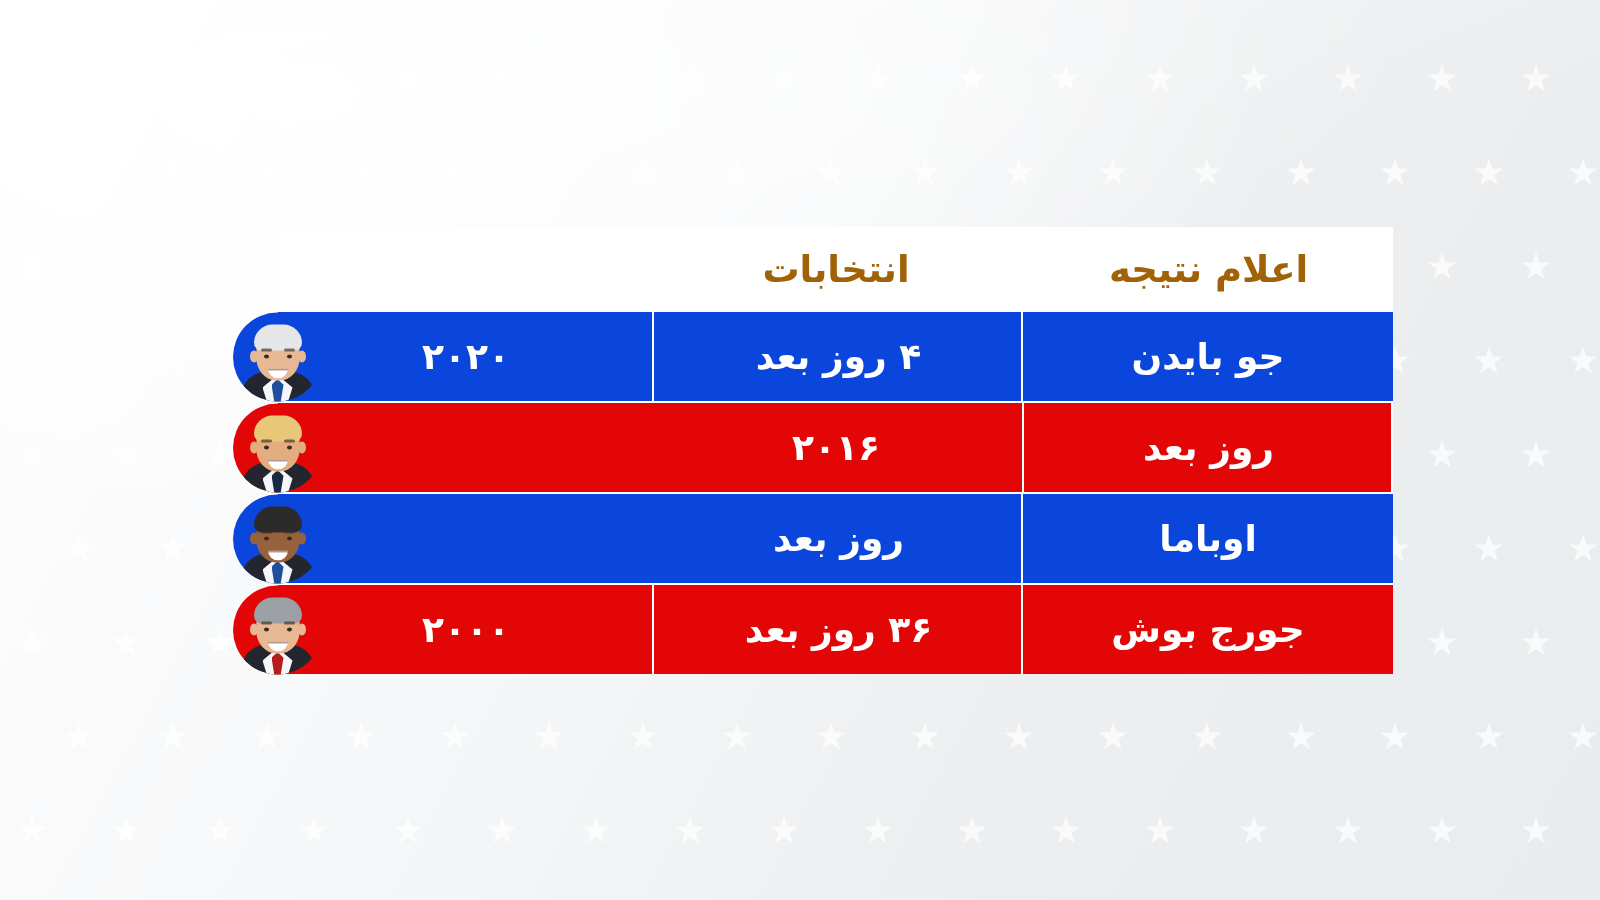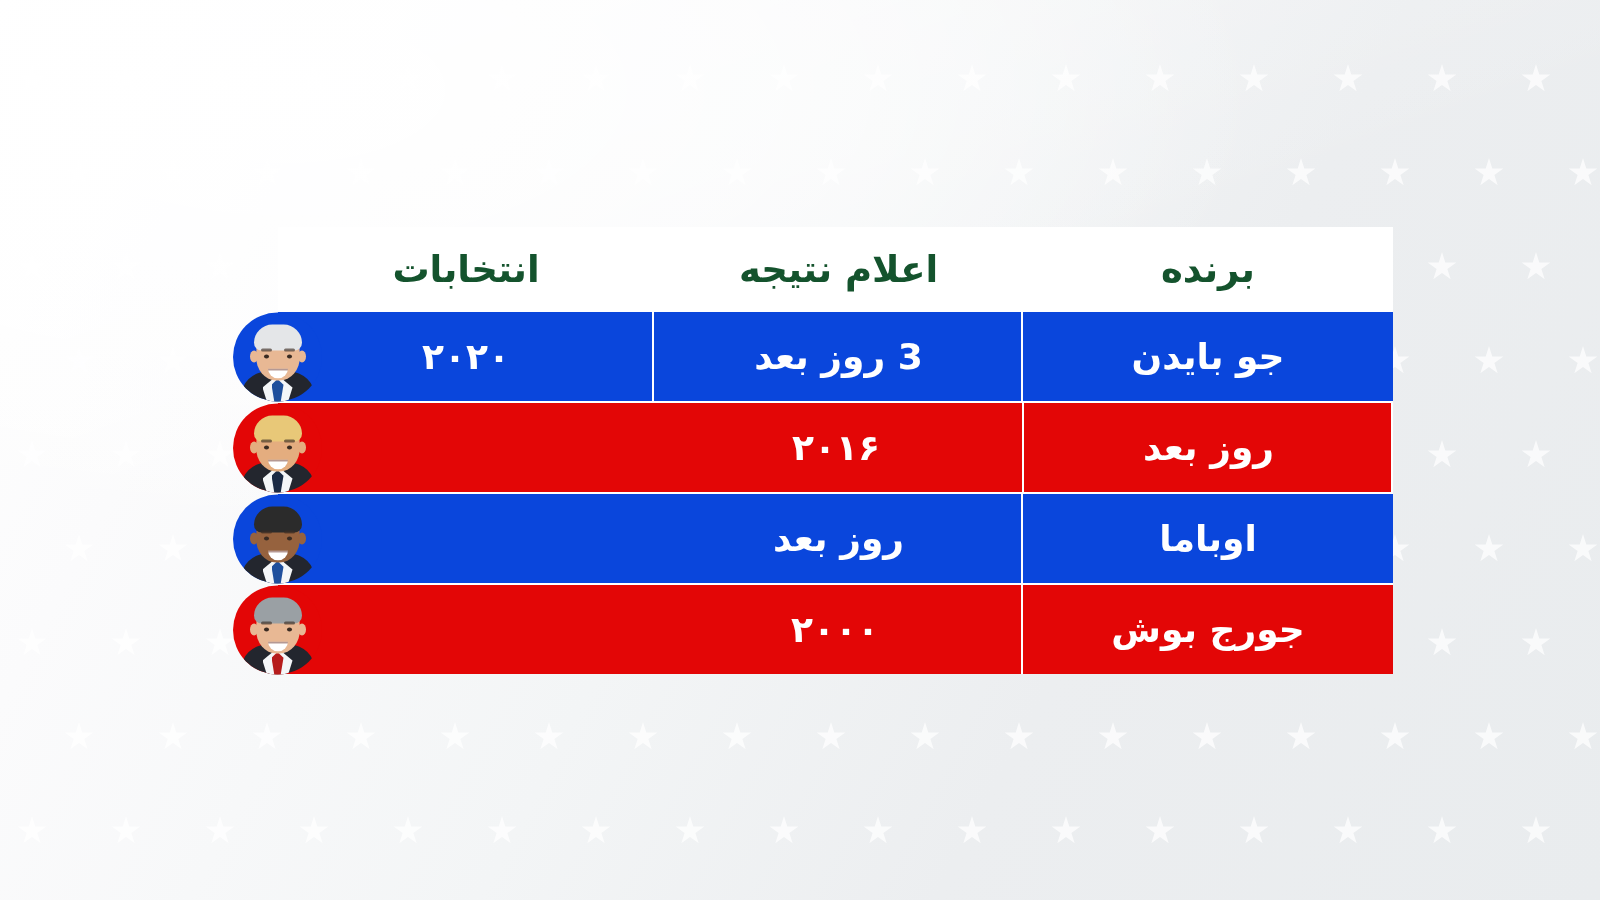--- a/index.html
+++ b/index.html
@@ -54,21 +54,21 @@
   }
   .thead {
     display: flex;
     background: #ffffff;
     height: 85px;
   }
   .th {
     display: flex;
     align-items: center;
     justify-content: center;
-    color: #14532d;
+    color: #a16207;
     font-size: 37px;
     font-weight: bold;
     letter-spacing: .2px;
     white-space: nowrap;
   }
   .col-winner  { width: 370px; }
   .col-result  { width: 369px; }
   .col-year    { width: 376px; }
 
   .tbody { display: block; }
@@ -380,21 +380,20 @@
       <div class="star" style="left: 1239px; top: 816px;"></div>
       <div class="star" style="left: 1333px; top: 816px;"></div>
       <div class="star" style="left: 1427px; top: 816px;"></div>
       <div class="star" style="left: 1521px; top: 816px;"></div>
     </div>
   <div class="vignette"></div>
 
   <div class="table-wrap">
 
     <div class="thead">
-      <div class="th col-winner">برنده</div>
       <div class="th col-result">اعلام نتیجه</div>
       <div class="th col-year">انتخابات</div>
     </div>
 
     <div class="tbody">
 
       <div class="row blue">
         <div class="avatar blue">
           <div class="face-wrap">
             <div class="suit"></div>
@@ -405,21 +404,21 @@
             <div class="ear-r sk-light"></div>
             <div class="hair hr-white"></div>
             <div class="brow-l"></div>
             <div class="brow-r"></div>
             <div class="eye-l"></div>
             <div class="eye-r"></div>
             <div class="mouth"></div>
           </div>
         </div>
         <div class="cell col-winner">جو بایدن</div>
-        <div class="cell col-result sep-left">3 روز بعد</div>
+        <div class="cell col-result sep-left">۴ روز بعد</div>
         <div class="cell col-year sep-left">۲۰۲۰</div>
       </div>
 
       <div class="row red">
         <div class="avatar red">
           <div class="face-wrap">
             <div class="suit"></div>
             <div class="shirt"></div>
             <div class="tie dark-tie"></div>
             <div class="head sk-tan"></div>
@@ -469,18 +468,19 @@
             <div class="ear-r sk-light"></div>
             <div class="hair hr-grey"></div>
             <div class="brow-l"></div>
             <div class="brow-r"></div>
             <div class="eye-l"></div>
             <div class="eye-r"></div>
             <div class="mouth"></div>
           </div>
         </div>
         <div class="cell col-winner">جورج بوش</div>
+        <div class="cell col-result sep-left">۳۶ روز بعد</div>
         <div class="cell col-year sep-left">۲۰۰۰</div>
       </div>
 
     </div>
   </div>
 </div>
 
 </body></html>

